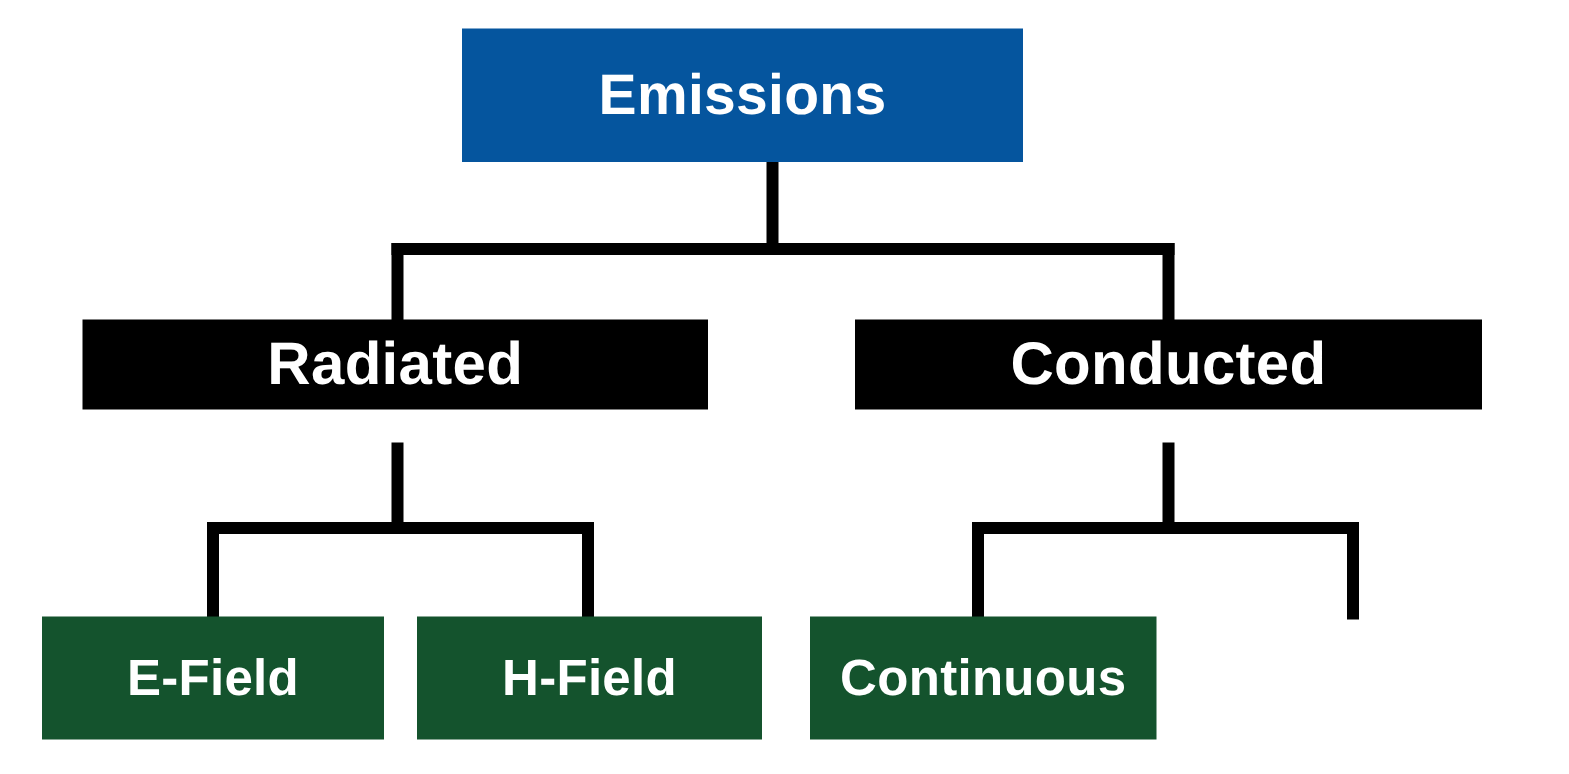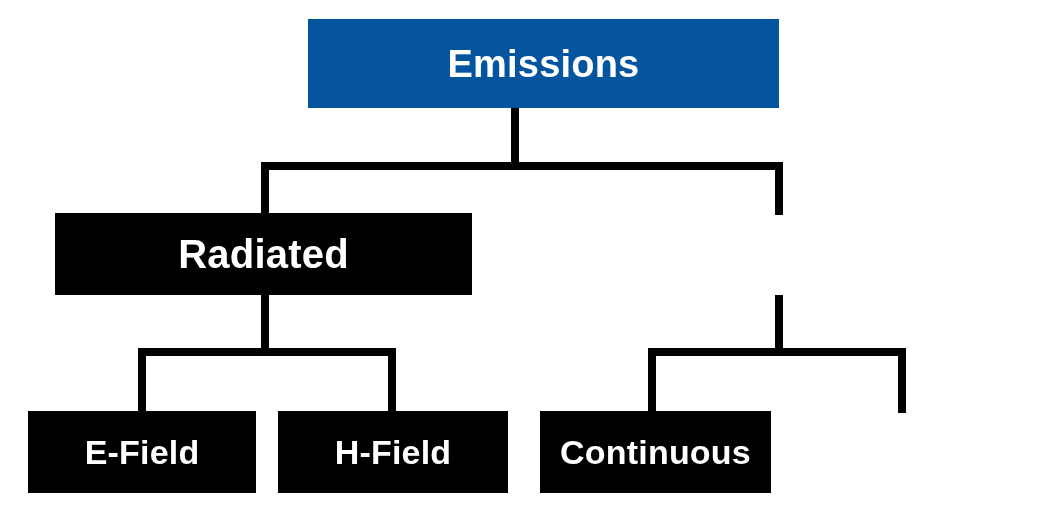--- a/index.html
+++ b/index.html
@@ -25,34 +25,34 @@
     font-weight: bold;
     letter-spacing: 0.2px;
     line-height: 1;
     white-space: nowrap;
     z-index: 2;
   }
   .node-root {
     background: #05559E;
     left: 308px;
     top: 19px;
-    width: 471px;
+    width: 374px;
     height: 89px;
     font-size: 38px;
   }
   .node-l1 {
     background: #000000;
     top: 213px;
-    height: 82px;
+    height: 60px;
     font-size: 40px;
   }
   .node-radiated { left: 55px;  width: 417px; }
   .node-conducted { left: 570px; width: 418px; }
   .node-l2 {
-    background: #000000;
+    background: #14532d;
     top: 411px;
     height: 82px;
     font-size: 34px;
   }
   .node-efield   { left: 28px;  width: 228px; }
   .node-hfield   { left: 278px; width: 230px; }
   .node-cont     { left: 540px; width: 231px; }
   .node-discont  { left: 789px; width: 249px; font-size: 28px; }
 
   .link {
@@ -78,20 +78,21 @@
 
   <div class="link" style="left:775px; top:295px; width:8px; height:58px;"></div>
   <div class="link" style="left:648px; top:348px; width:258px; height:8px;"></div>
   <div class="link" style="left:648px; top:348px; width:8px; height:65px;"></div>
   <div class="link" style="left:898px; top:348px; width:8px; height:65px;"></div>
 
   <div class="node node-root">Emissions</div>
 
   <div class="node node-l1 node-radiated">Radiated</div>
 
+  <div class="node node-l1 node-conducted">Conducted</div>
 
   <div class="node node-l2 node-efield">E-Field</div>
 
   <div class="node node-l2 node-cont">Continuous</div>
 
   <div class="node node-l2 node-hfield">H-Field</div>
 
 
 </div>
 

